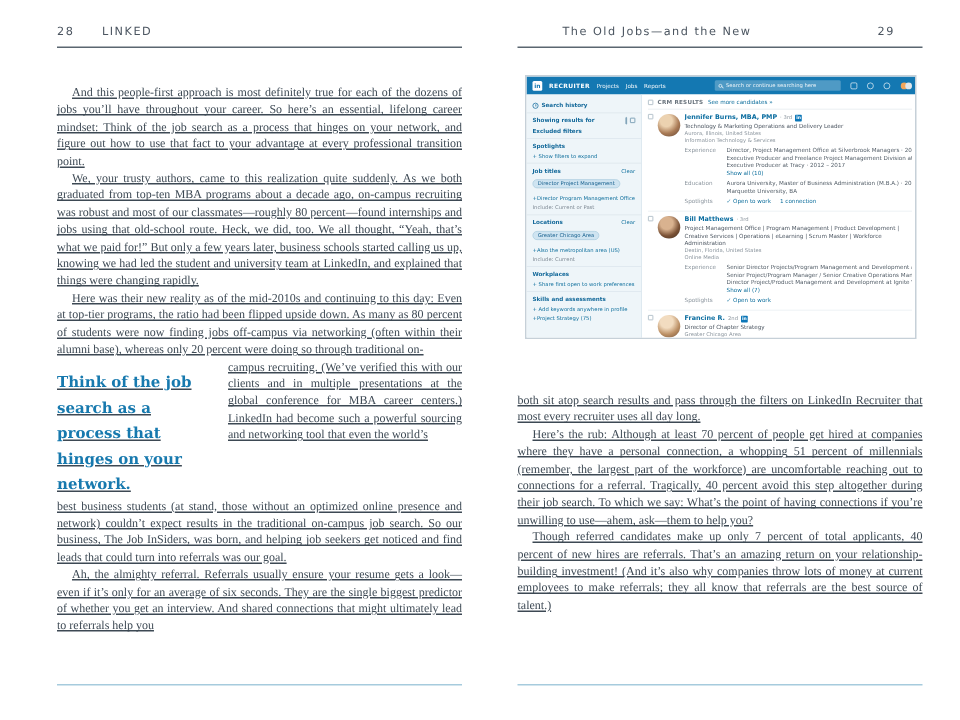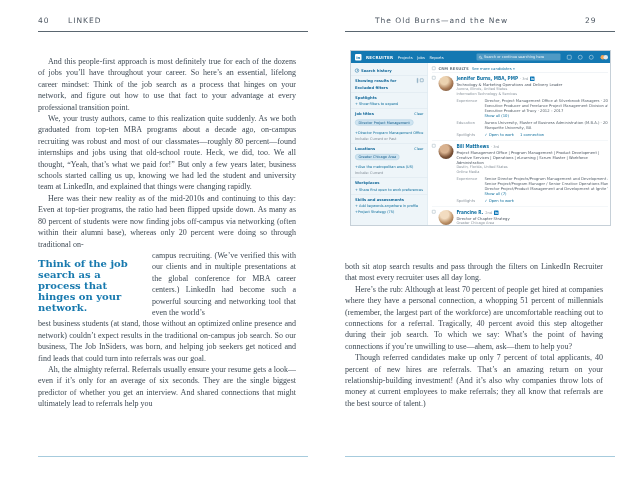--- a/index.html
+++ b/index.html
@@ -11,27 +11,27 @@
   .page.right { left:345px; width:270px; }
 
   .phead { position:absolute; top:16px; left:0; right:0; display:flex; align-items:baseline;
            font-family:"DejaVu Sans",sans-serif; font-size:7.5px; letter-spacing:1px; color:#4b5560; }
   .phead .pn { width:30px; }
   .phead .pn.r { text-align:left; }
   .phead .rh { flex:1; }
   .hrule { position:absolute; top:31px; left:0; right:0; height:1px; background:#5a6670; }
   .frule { position:absolute; top:456px; left:0; right:0; height:1px; background:#a6cbdd; }
 
-  .btxt { position:absolute; top:56px; left:0; right:12px; text-align:justify;
-          font-size:8px; line-height:11.4px; color:#3d4954; }
+  .btxt { position:absolute; top:56px; left:0; right:0; text-align:justify;
+          font-size:8px; line-height:11.4px; color:#3d4954;text-decoration:underline; }
   .btxt p { margin:0; }
   .ind { text-indent:10px; }
   .wraprow { display:flex; gap:8px; }
   .pq { flex:0 0 106px; width:106px; padding-top:8px; text-align:left; text-indent:0;
-        font-family:"DejaVu Serif",serif; font-weight:bold; font-size:10px; line-height:11px; color:#1779ae; }
+        font-family:"DejaVu Serif",serif; font-weight:bold; font-size:10px; line-height:17px; color:#1779ae; }
   .wtxt { flex:1; }
   .page.right .btxt { top:261px; }
 
   .cap { position:absolute; top:230px; left:0; right:0; text-align:center;
          font-style:italic; font-size:8px; line-height:10.5px; color:#555f69; }
 
   
   .fig { position:absolute; top:50px; left:5px; width:261px; height:176px;
          border:1px solid #c6d0d8; overflow:hidden; background:#fff; }
   .app { width:522px; height:352px; transform:scale(0.5); transform-origin:0 0;
@@ -97,21 +97,21 @@
   .spotline { display:flex; gap:12px; line-height:10px; color:#0d6e9c; }
   .spotline .chk { color:#0d6e9c; }
 </style>
 </head>
 <body>
 
 <div>
 
   <section class="page left">
     <div class="phead">
-      <span class="pn">40</span>
+      <span class="pn">28</span>
       <span class="rh">LINKED</span>
       <span class="pn"></span>
     </div>
     <div class="hrule"></div>
 
     <div class="btxt">
       <p class="ind">And this people-first approach is most definitely true for each of the dozens of jobs you’ll have throughout your career. So here’s an essential, lifelong career mindset: Think of the job search as a process that hinges on your network, and figure out how to use that fact to your advantage at every professional transition point.</p>
       <p class="ind">We, your trusty authors, came to this realization quite suddenly. As we both graduated from top-ten MBA programs about a decade ago, on-campus recruiting was robust and most of our classmates—roughly 80 percent—found internships and jobs using that old-school route. Heck, we did, too. We all thought, “Yeah, that’s what we paid for!” But only a few years later, business schools started calling us up, knowing we had led the student and university team at LinkedIn, and explained that things were changing rapidly.</p>
       <p class="ind">Here was their new reality as of the mid-2010s and continuing to this day: Even at top-tier programs, the ratio had been flipped upside down. As many as 80 percent of students were now finding jobs off-campus via networking (often within their alumni base), whereas only 20 percent were doing so through traditional on-</p>
       <div class="wraprow">
@@ -121,21 +121,21 @@
       <p>best business students (at stand, those without an optimized online presence and network) couldn’t expect results in the traditional on-campus job search. So our business, The Job InSiders, was born, and helping job seekers get noticed and find leads that could turn into referrals was our goal.</p>
       <p class="ind">Ah, the almighty referral. Referrals usually ensure your resume gets a look—even if it’s only for an average of six seconds. They are the single biggest predictor of whether you get an interview. And shared connections that might ultimately lead to referrals help you</p>
     </div>
 
     <div class="frule"></div>
   </section>
 
   <section class="page right">
     <div class="phead">
       <span class="pn"></span>
-      <span class="rh">The Old Burns—and the New</span>
+      <span class="rh">The Old Jobs—and the New</span>
       <span class="pn r">29</span>
     </div>
     <div class="hrule"></div>
 
     <figure class="fig">
       <div class="app">
 
         <div class="topbar">
           <span class="logobox">in</span>
           <span class="logotext">RECRUITER</span>

